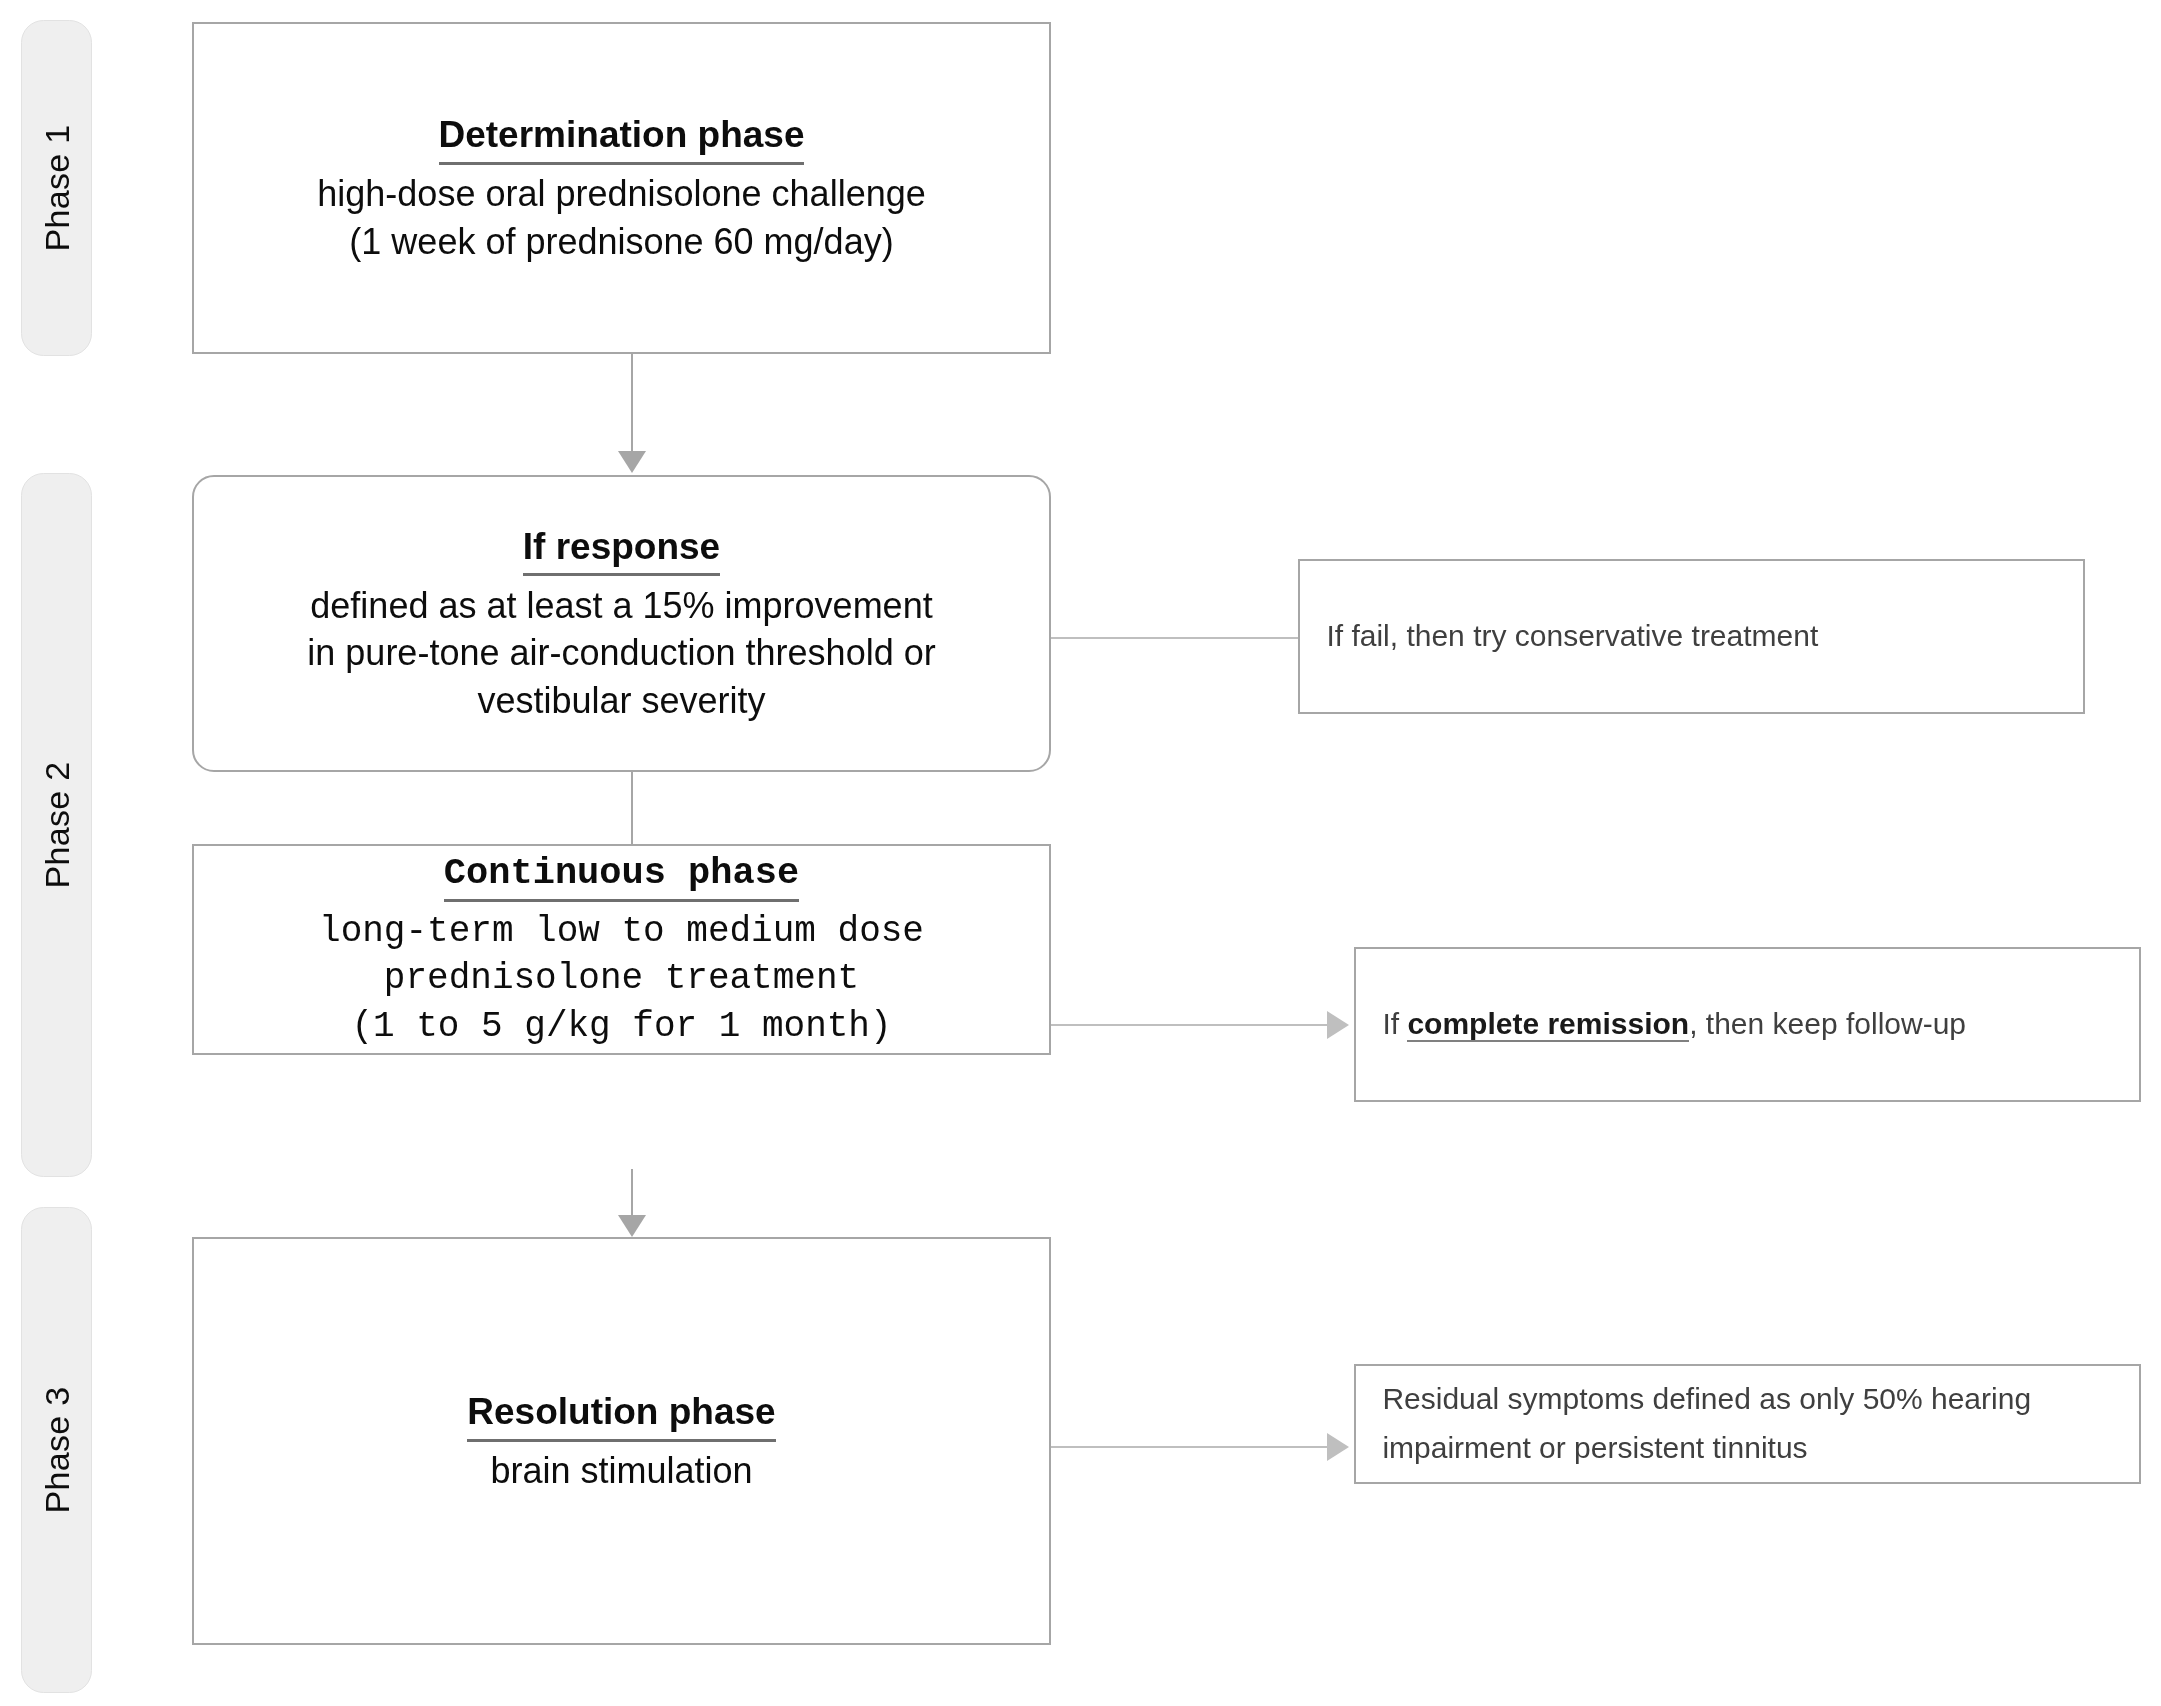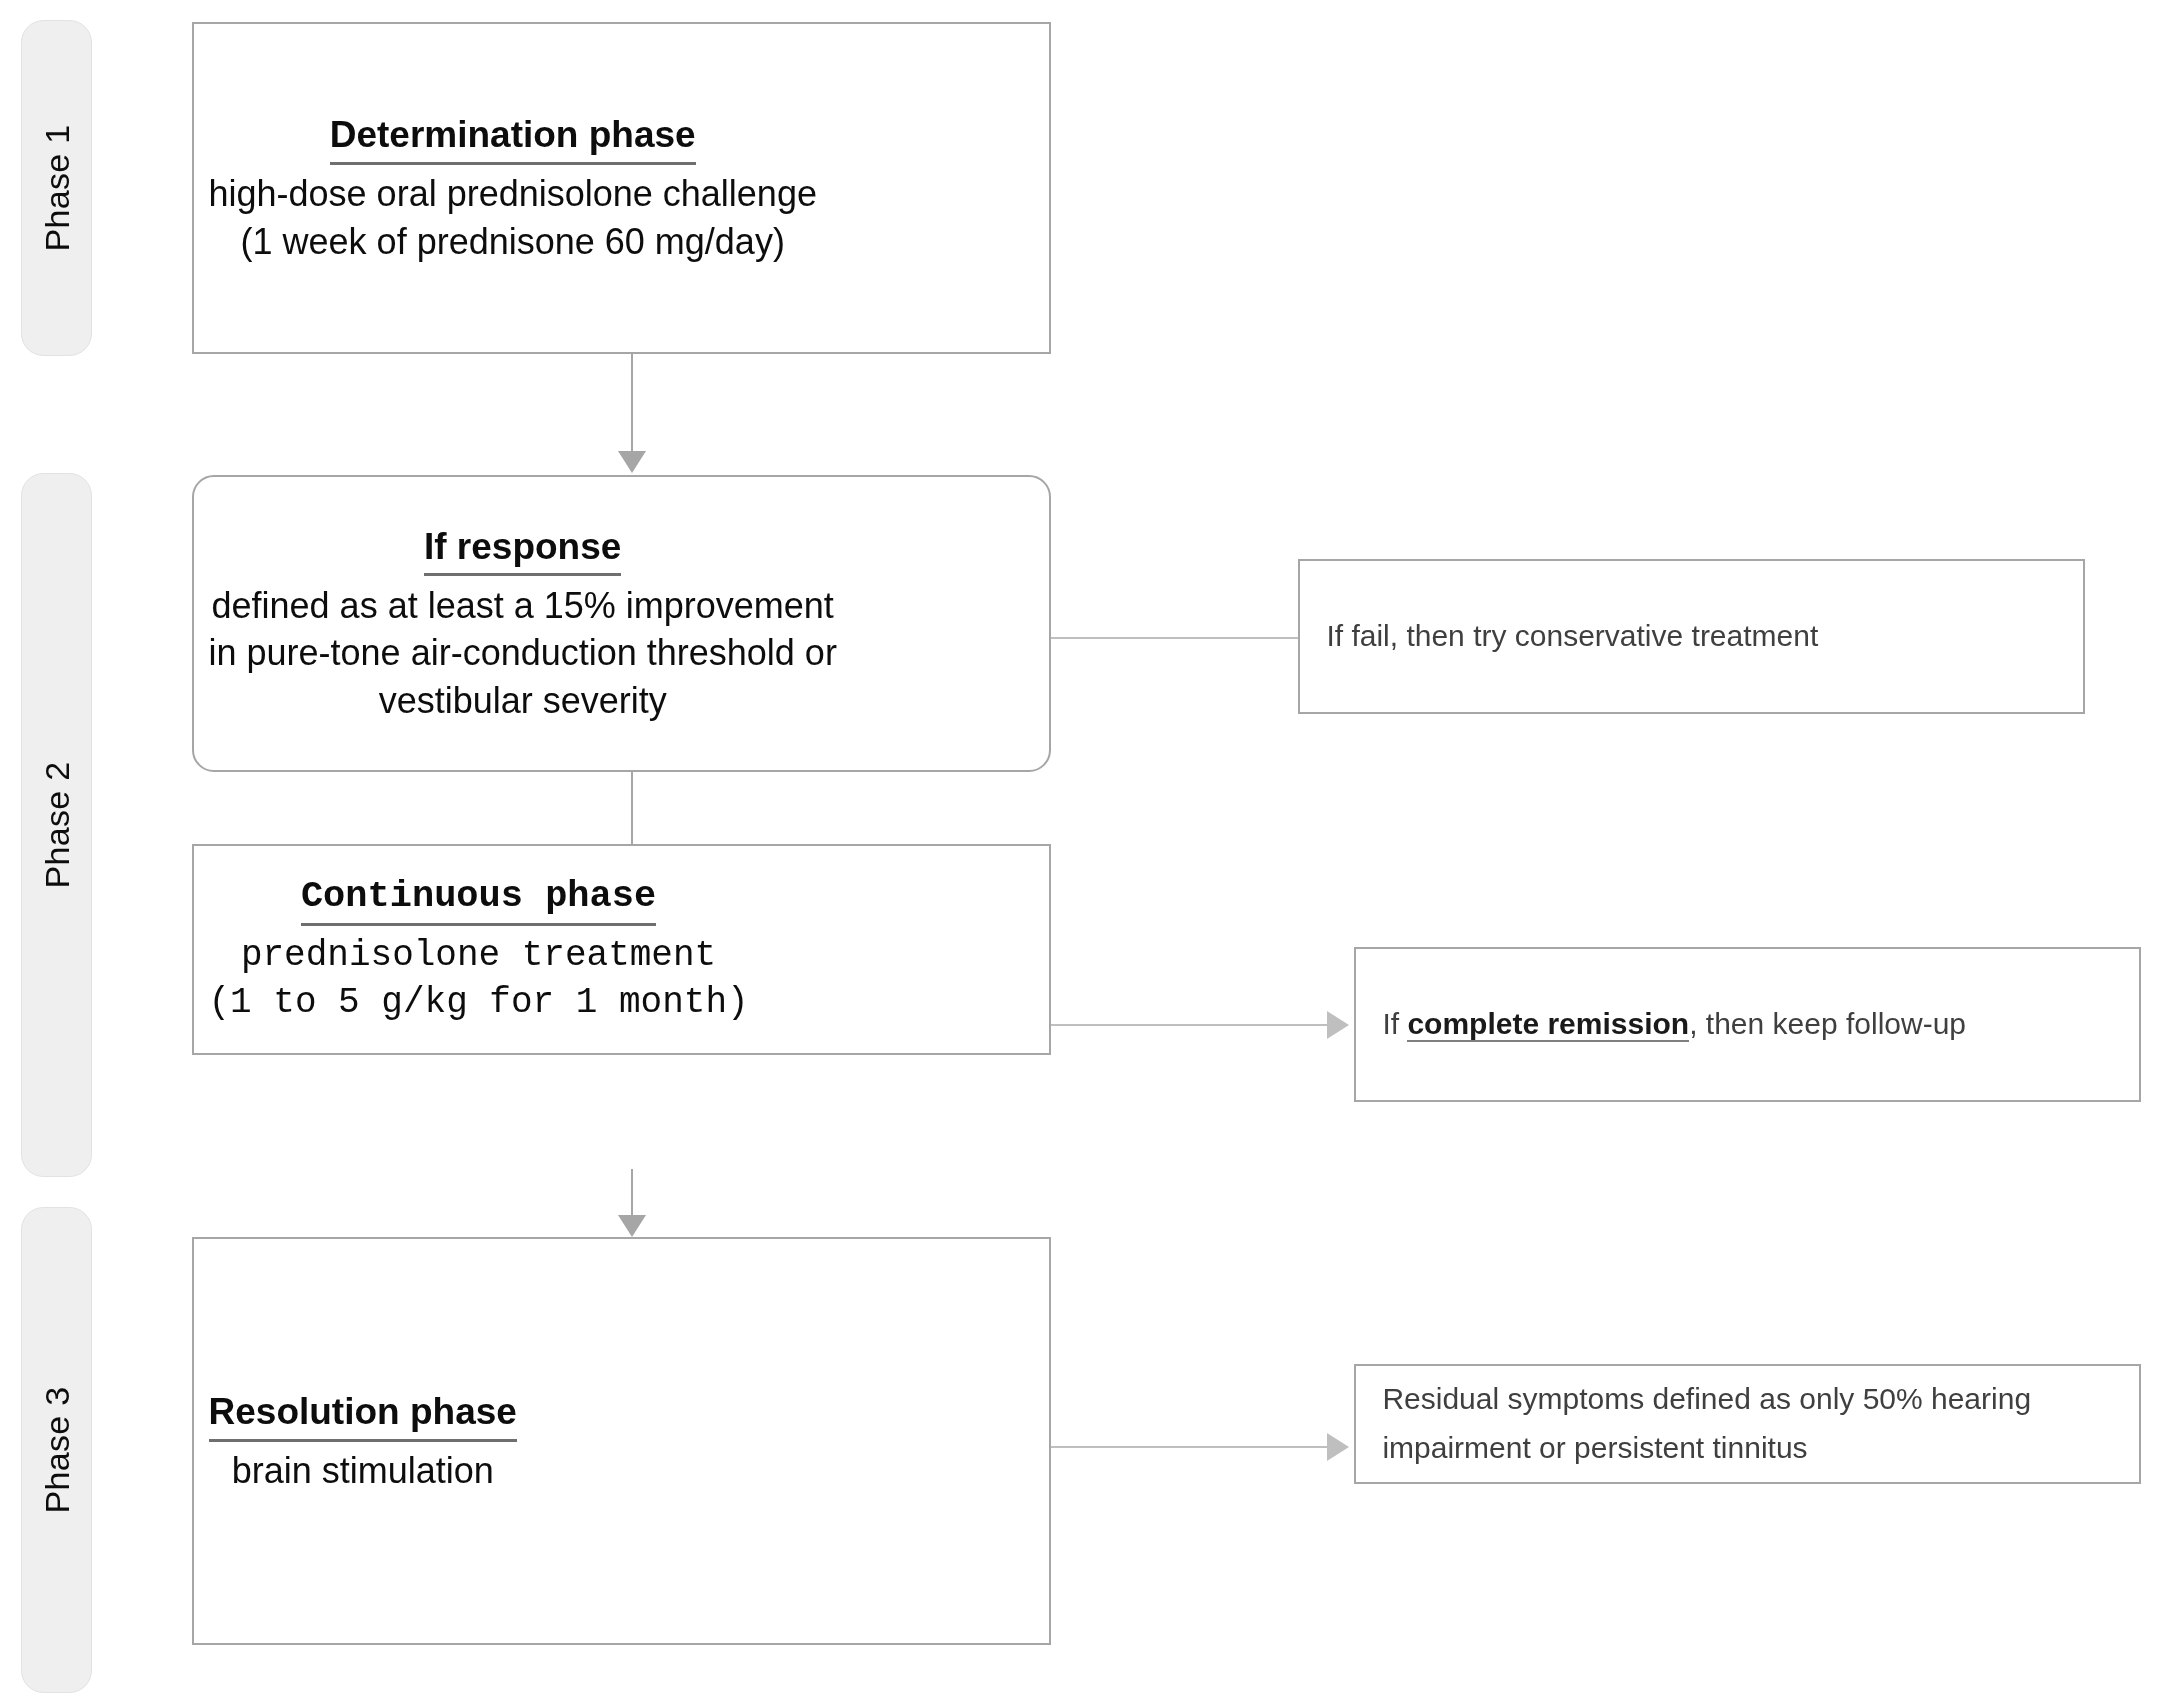--- a/index.html
+++ b/index.html
@@ -39,21 +39,21 @@
   }
 
   
   .box {
     position: absolute;
     box-sizing: border-box;
     background: #ffffff;
     border: 2.6px solid #a6a6a6;
     display: flex;
     align-items: center;
-    justify-content: flex-start;
+    justify-content: center;
   }
   .box-inner {
     text-align: center;
     padding: 0 14.5px;
     line-height: 1.32;
   }
   .box-title {
     display: inline-block;
     font-weight: bold;
     font-size: 37px;
@@ -154,20 +154,21 @@
       <span class="box-line">vestibular severity</span>
     </div>
   </div>
 
   <div class="v-line" style="left:631px; top:772px; height:83px;"></div>
   <div class="arrow-down" style="left:618px; top:853px;"></div>
 
   <div class="box" style="left:192px; top:844px; width:859px; height:211px;font-family:Liberation Mono, monospace;">
     <div class="box-inner">
       <span class="box-title">Continuous phase</span>
+      <span class="box-line">long-term low to medium dose</span>
       <span class="box-line">prednisolone treatment</span>
       <span class="box-line">(1 to 5 g/kg for 1 month)</span>
     </div>
   </div>
 
   <div class="v-line" style="left:631px; top:1169px; height:48px;"></div>
   <div class="arrow-down" style="left:618px; top:1215px;"></div>
 
   <div class="box" style="left:192px; top:1237px; width:859px; height:408px;">
     <div class="box-inner">

